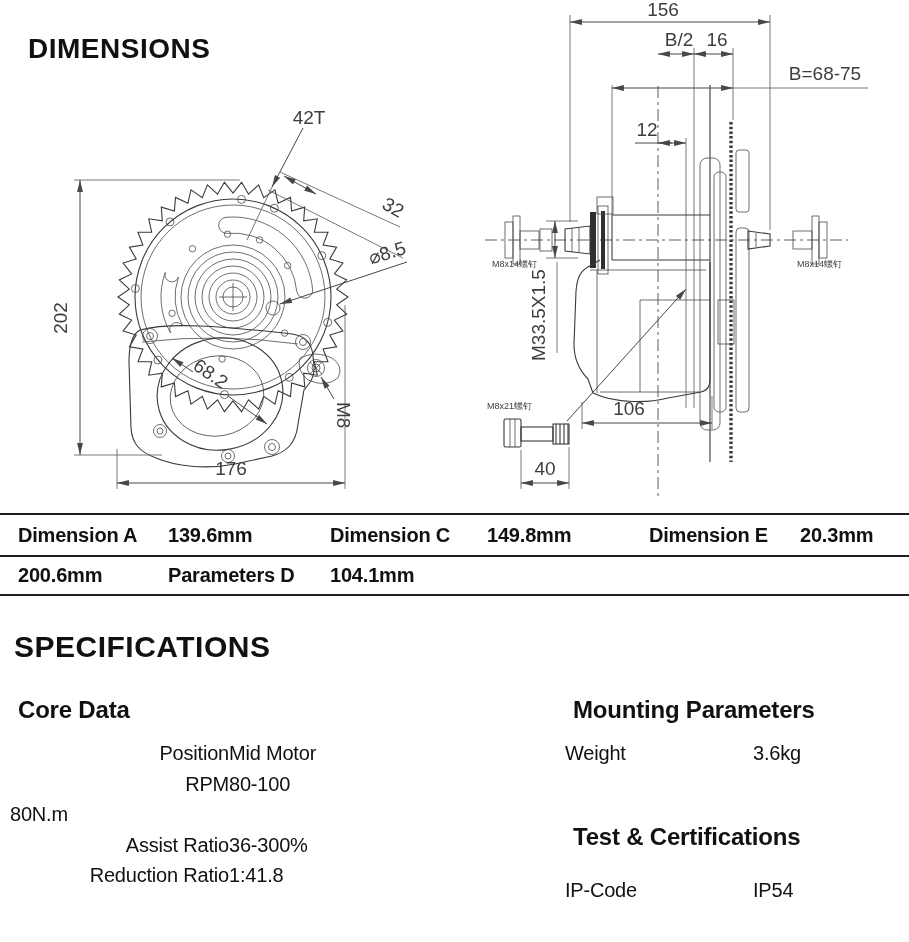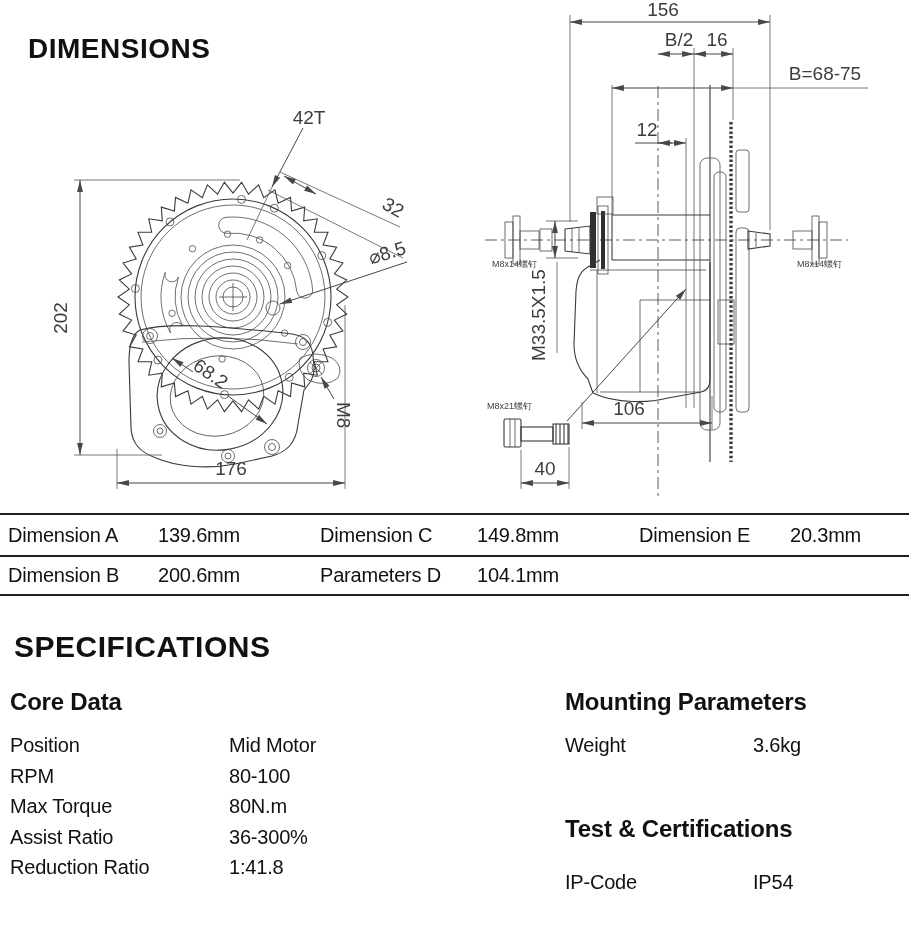--- a/index.html
+++ b/index.html
@@ -15,32 +15,32 @@
   .lnthin{stroke:#4a4a4a;stroke-width:.8;fill:none;}
   .lnfill{fill:#2f2f2f;stroke:none;}
   .dim{stroke:#474747;stroke-width:1;fill:none;}
   .ext{stroke:#555;stroke-width:.8;fill:none;}
   .axis{stroke:#4a4a4a;stroke-width:.9;fill:none;stroke-dasharray:12 4 3 4;}
   .teethline{stroke:#3a3a3a;stroke-width:3.4;fill:none;stroke-dasharray:2.5 2.2;}
   text.dt{font-family:"Liberation Sans",sans-serif;font-size:19px;fill:#3e3e3e;}
   text.dts{font-family:"Liberation Sans",sans-serif;font-size:9px;fill:#3e3e3e;}
   
   #dim-table{left:0;top:513px;width:909px;border-top:2px solid #1f1f1f;border-bottom:2px solid #1f1f1f;}
-  .trow{display:grid;grid-template-columns:150px 162px 157px 162px 151px 1fr;padding-left:8px;
-        font-size:20px;letter-spacing:-.2px;}
+  .trow{display:grid;grid-template-columns:150px 162px 157px 162px 151px 1fr;padding-left:18px;
+        font-size:20px;letter-spacing:-.2px;font-weight:bold;}
   .trow.r1{height:40px;line-height:40px;border-bottom:2px solid #1f1f1f;}
   .trow.r2{height:37px;line-height:37px;}
   
   .spec-col{position:absolute;top:688px;}
   #spec-left{left:10px;width:450px;}
   #spec-right{left:565px;width:335px;}
-  .spec-col h3{margin:0;font-size:24px;font-weight:bold;letter-spacing:-.2px;line-height:28px;}
+  .spec-col h3{margin:8px;font-size:24px;font-weight:bold;letter-spacing:-.2px;line-height:28px;}
   .spec-rows{margin-top:14px;}
   .spec-row{display:flex;height:30.5px;line-height:30.5px;font-size:20px;letter-spacing:-.2px;}
-  #spec-left .spec-row .lbl{width:219px;}
+  #spec-left .spec-row .lbl{width:219px;text-align:right;}
   #spec-right .spec-row .lbl{width:188px;}
   #test-block{margin-top:54px;}
   #test-block .spec-rows{margin-top:24px;}
 </style>
 </head>
 <body>
 
 <svg id="drawing" class="abs" width="909" height="510" viewBox="0 0 909 510">
   <defs>
     <marker id="arr" viewBox="0 0 12 6" refX="11.5" refY="3" markerWidth="13" markerHeight="6.5" markerUnits="userSpaceOnUse" orient="auto-start-reverse">
@@ -265,21 +265,20 @@
 <div id="dim-table" class="abs">
   <div class="trow r1">
     <span>Dimension A</span>
     <span>139.6mm</span>
     <span>Dimension C</span>
     <span>149.8mm</span>
     <span>Dimension E</span>
     <span>20.3mm</span>
   </div>
   <div class="trow r2">
-    <span>Dimension B</span>
     <span>200.6mm</span>
     <span>Parameters D</span>
     <span>104.1mm</span>
     <span></span>
     <span></span>
   </div>
 </div>
 
 <div id="specs-title" class="abs">SPECIFICATIONS</div>
 
@@ -288,21 +287,20 @@
   <div class="spec-rows">
     <div class="spec-row">
       <span class="lbl">Position</span>
       <span class="val">Mid Motor</span>
     </div>
     <div class="spec-row">
       <span class="lbl">RPM</span>
       <span class="val">80-100</span>
     </div>
     <div class="spec-row">
-      <span class="lbl">Max Torque</span>
       <span class="val">80N.m</span>
     </div>
     <div class="spec-row">
       <span class="lbl">Assist Ratio</span>
       <span class="val">36-300%</span>
     </div>
     <div class="spec-row">
       <span class="lbl">Reduction Ratio</span>
       <span class="val">1:41.8</span>
     </div>

